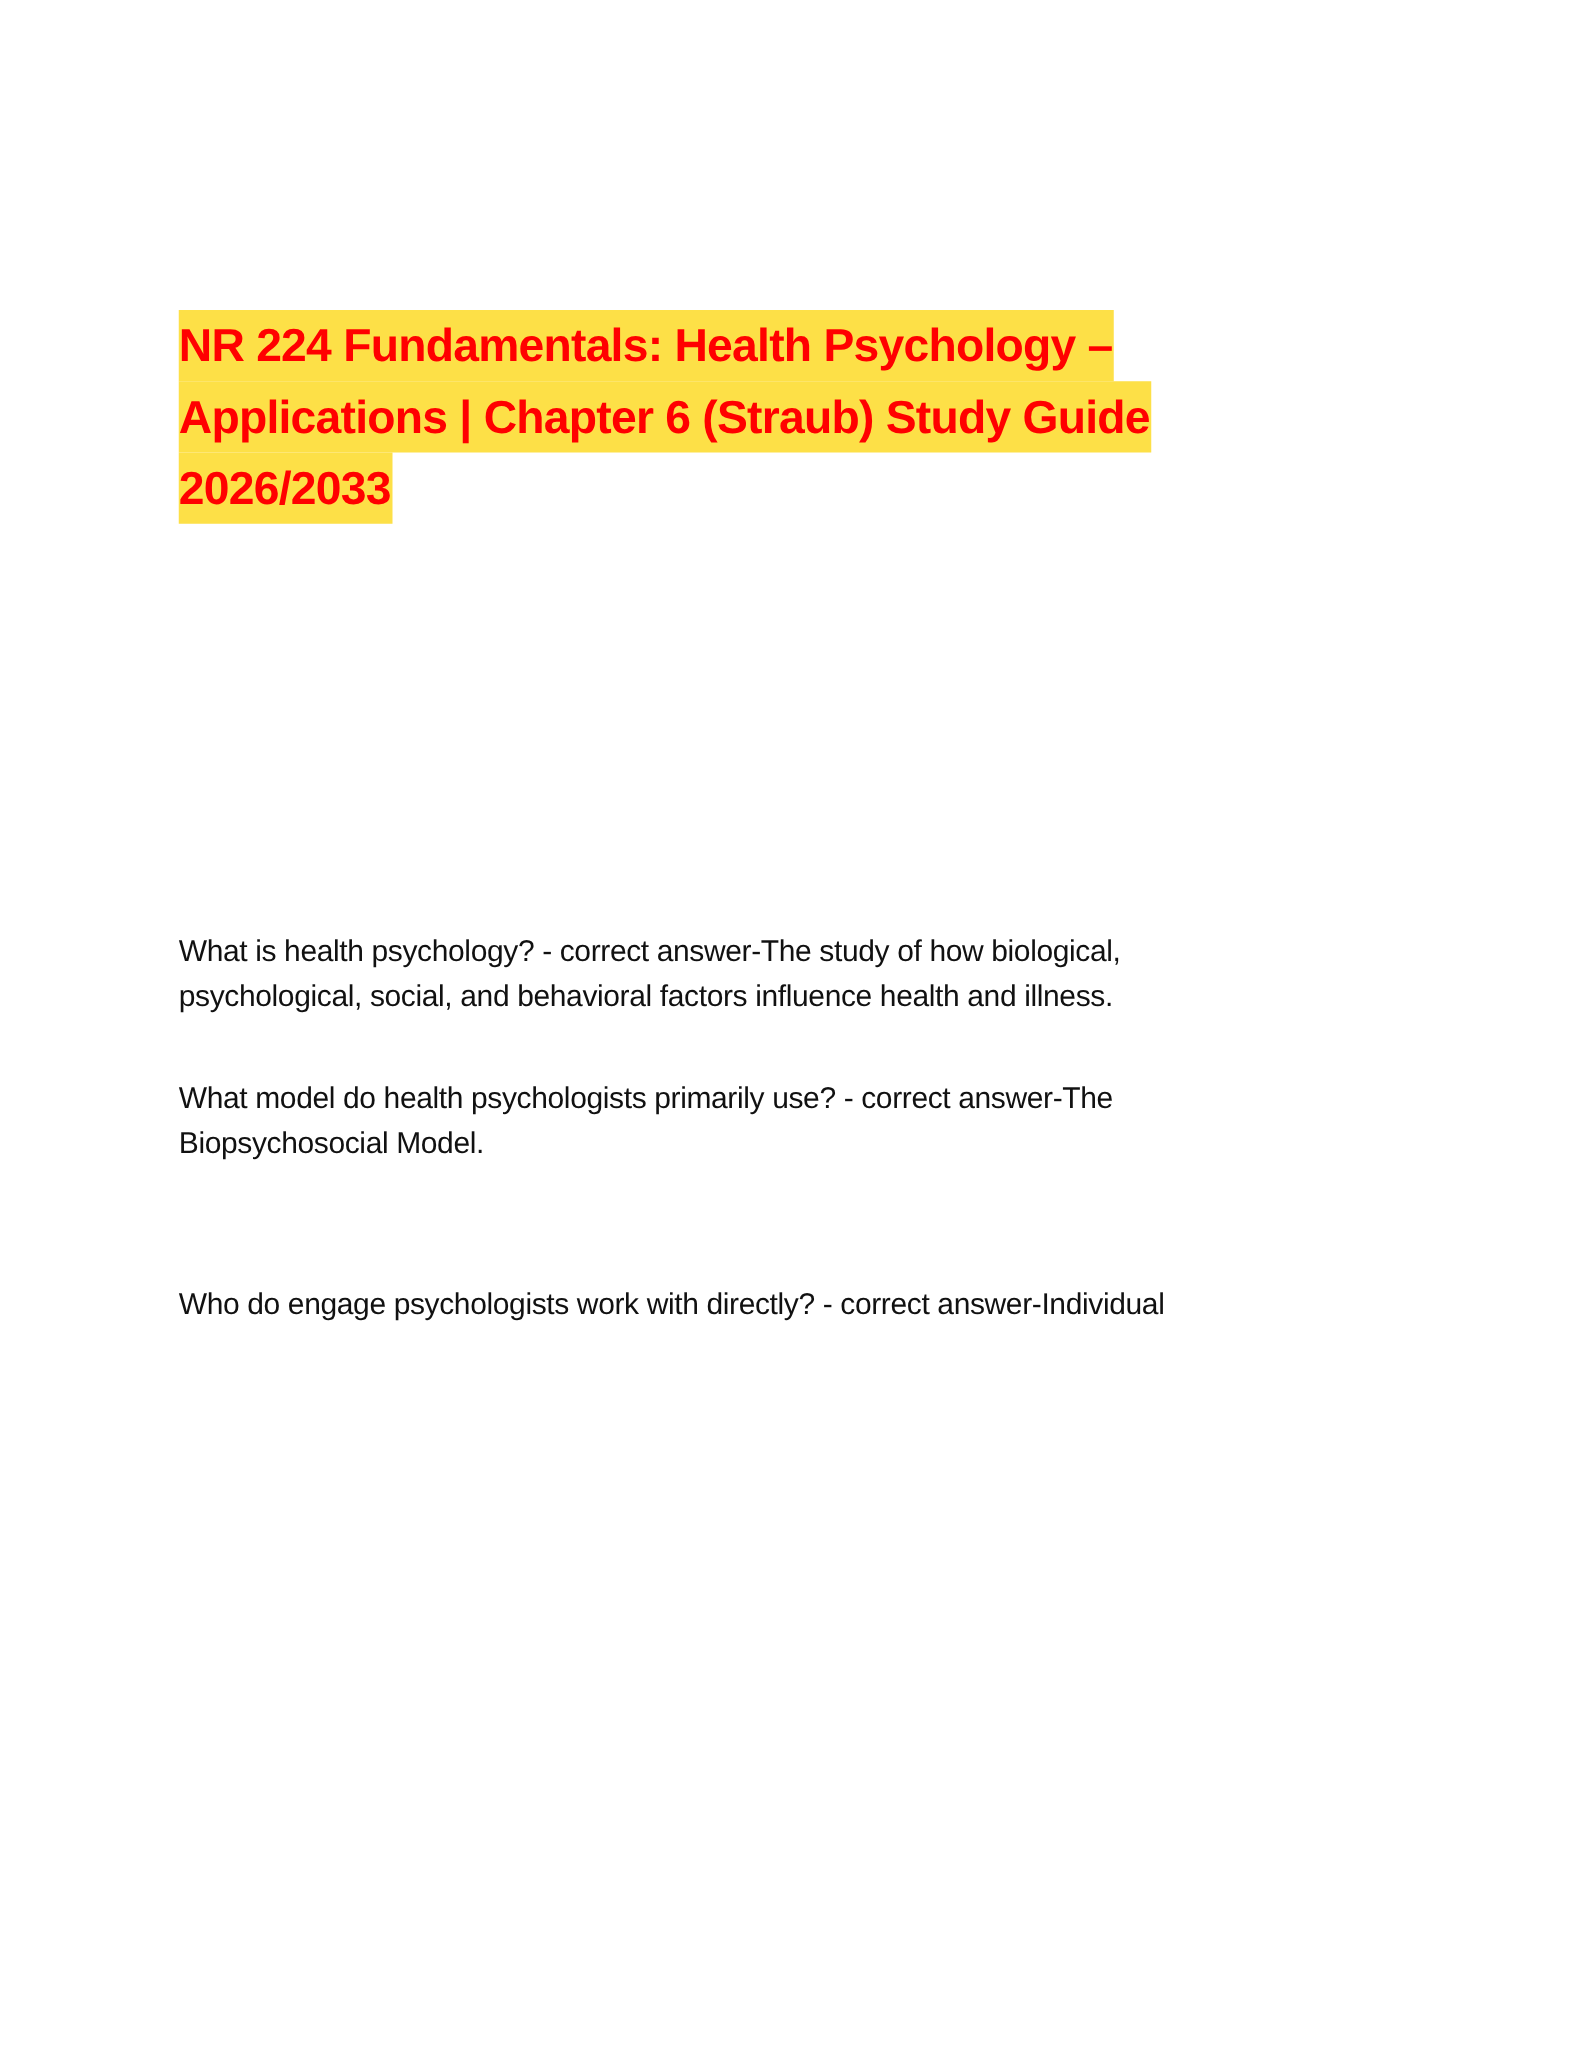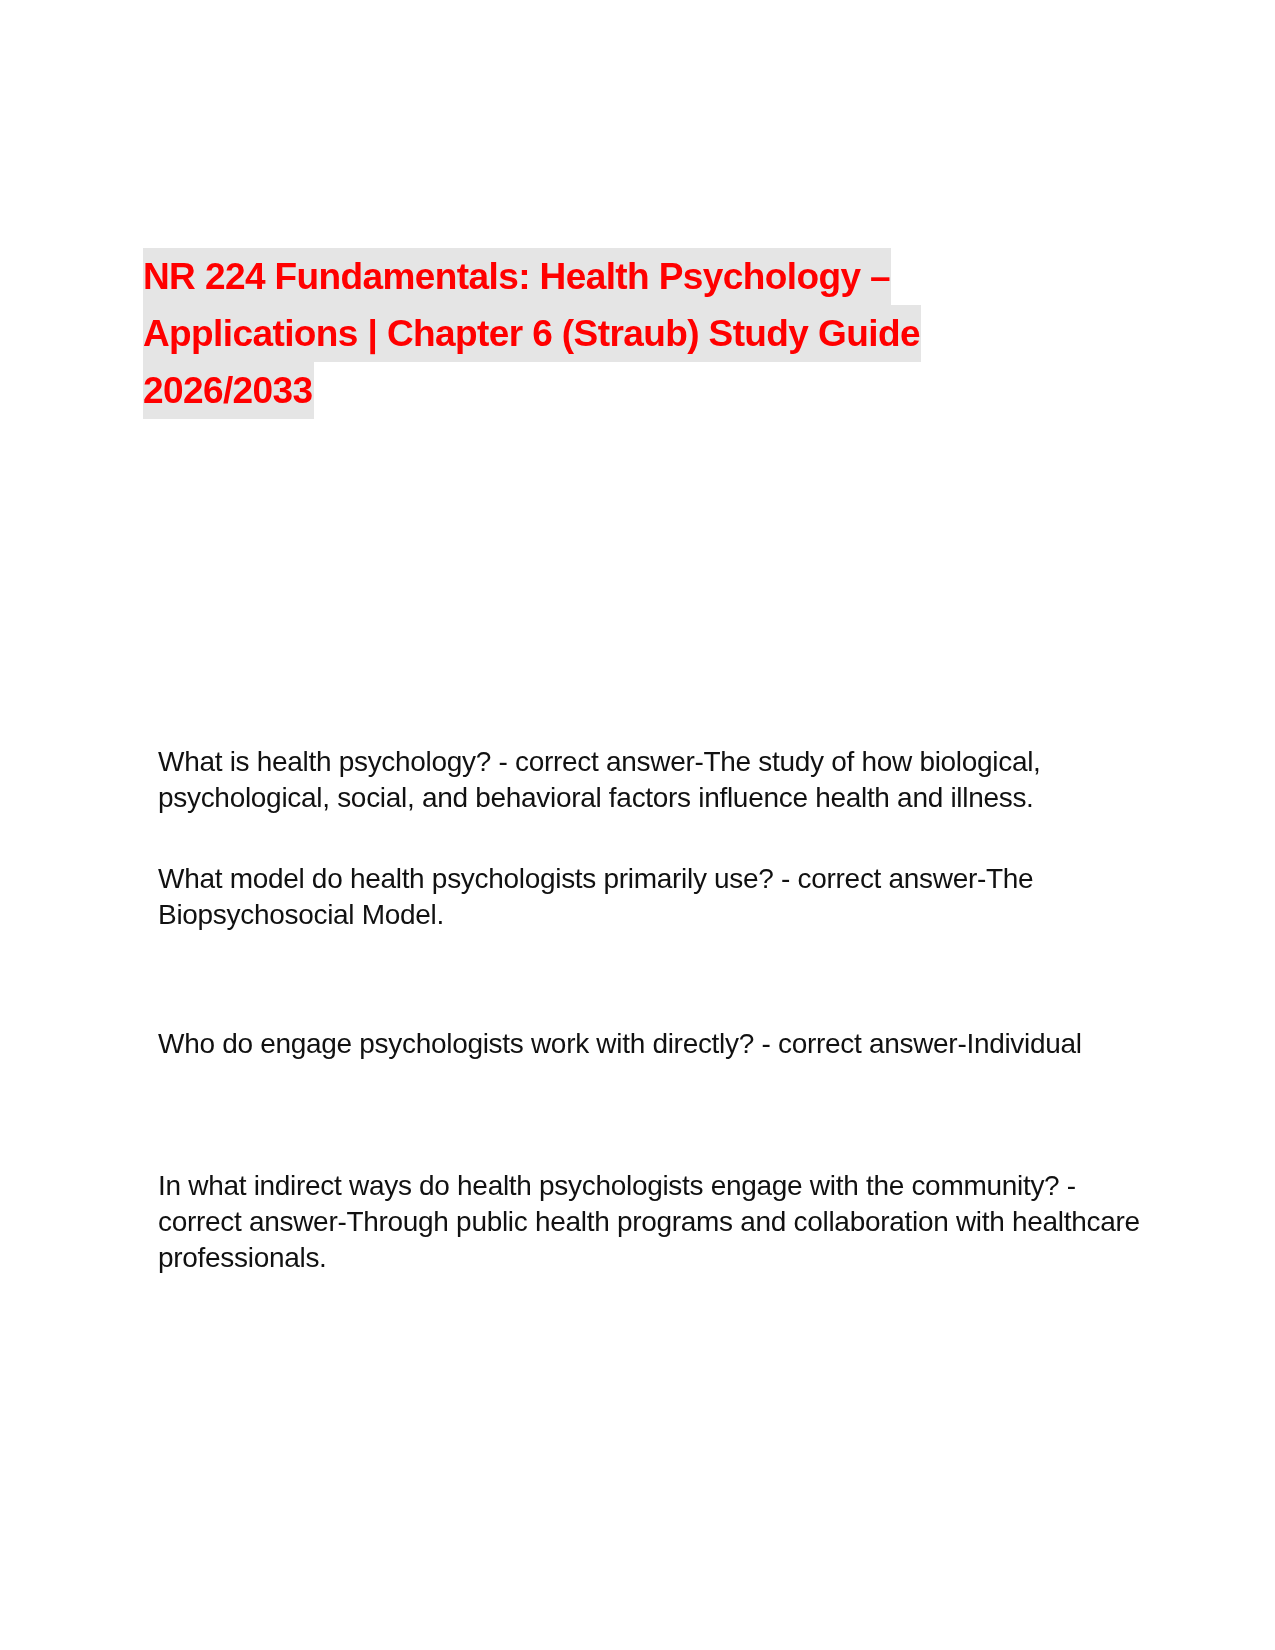--- a/index.html
+++ b/index.html
@@ -4,25 +4,25 @@
 <style>
   html, body { margin: 0; padding: 0; background: #ffffff; }
   body { width: 1275px; height: 1650px; position: relative; overflow: hidden; }
   .page { position: absolute; left: 0; top: 0; width: 1275px; height: 1650px; background: #fff; }
   .title {
     position: absolute; left: 143px; top: 248px; width: 1000px;
     font-family: "Liberation Sans", sans-serif; font-weight: bold;
     font-size: 37px; line-height: 57px; color: #ff0000; letter-spacing: -0.6px;
   }
   .title .line { display: block; height: 57px; }
-  .title .line span { background: #e5e5e5; display: inline-block; padding-right: 1px; }
+  .title .line span { background: #fde047; display: inline-block; padding-right: 1px; }
   .qa {
     position: absolute; left: 143px; width: 960px;
-    font-family: "Liberation Sans", sans-serif; font-size: 28px;
-    line-height: 36px; color: #111111; letter-spacing: -0.3px; margin-left: 15px;
+    font-family: "Liberation Sans", sans-serif; font-size: 24px;
+    line-height: 36px; color: #111111; letter-spacing: -0.3px;
   }
   .qa .line { display: block; white-space: nowrap; }
 </style>
 </head>
 <body>
 
 <div class="page">
 
   <div class="title">
     <div class="line"><span>NR 224 Fundamentals: Health Psychology –</span></div>
@@ -37,19 +37,14 @@
 
   <div class="qa" style="top:861px;">
     <span class="line">What model do health psychologists primarily use? - correct answer-The</span>
     <span class="line">Biopsychosocial Model.</span>
   </div>
 
   <div class="qa" style="top:1026px;">
     <span class="line">Who do engage psychologists work with directly? - correct answer-Individual</span>
   </div>
 
-  <div class="qa" style="top:1168px;">
-    <span class="line">In what indirect ways do health psychologists engage with the community? -</span>
-    <span class="line">correct answer-Through public health programs and collaboration with healthcare</span>
-    <span class="line">professionals.</span>
-  </div>
 
 </div>
 
 </body></html>

